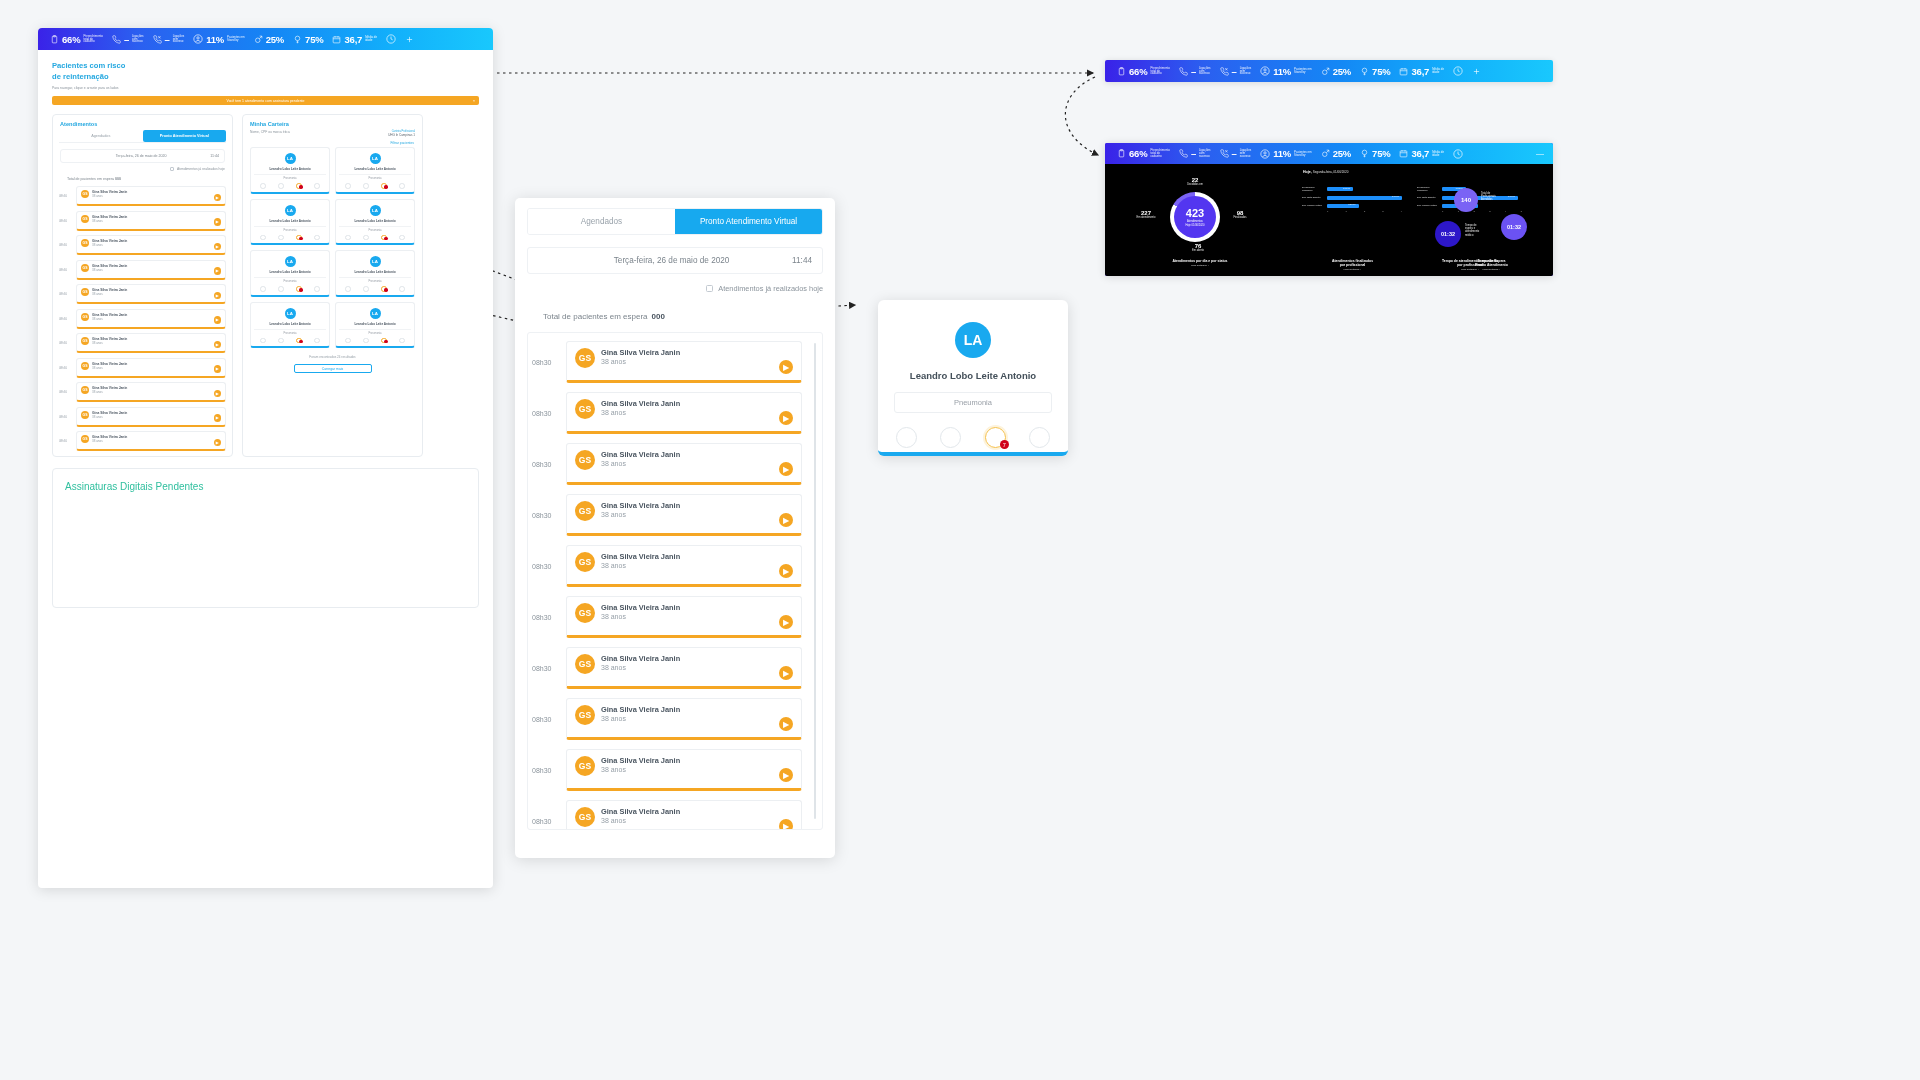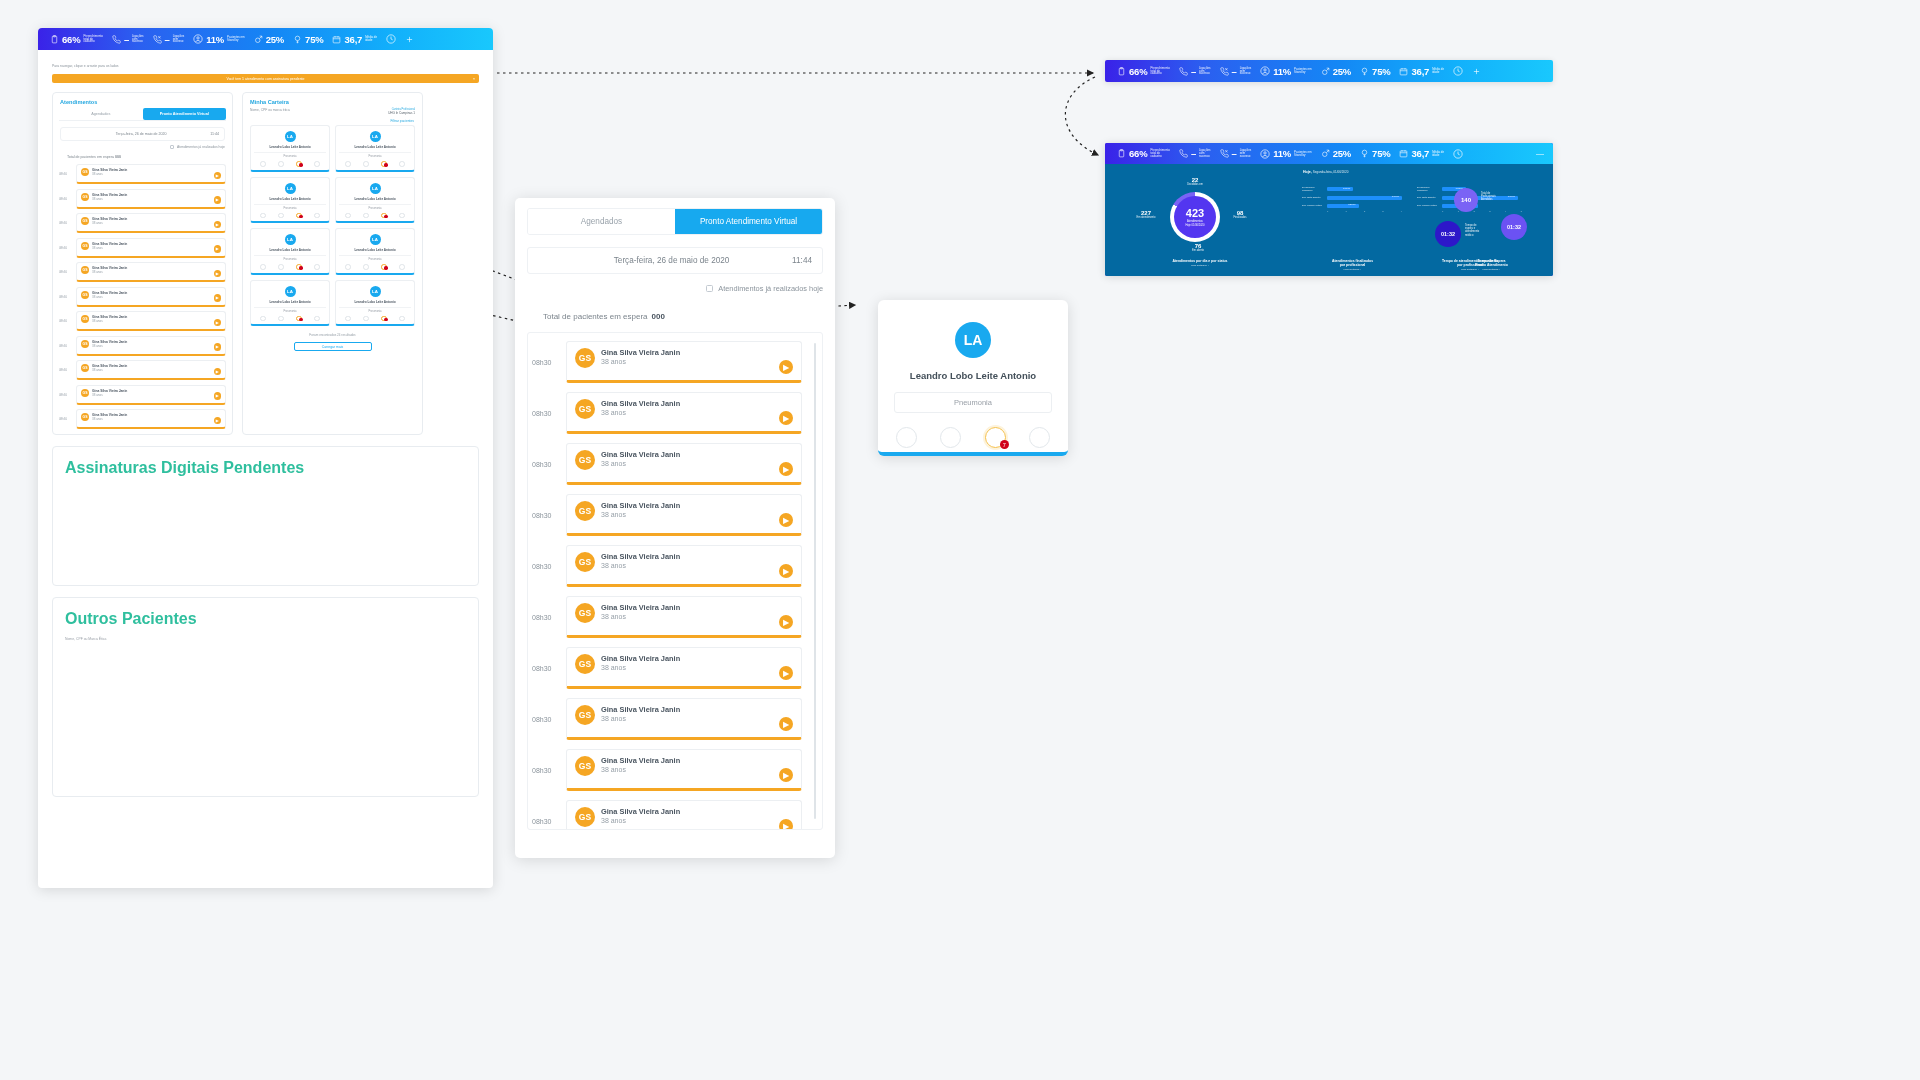--- a/index.html
+++ b/index.html
@@ -92,21 +92,21 @@
   .pic { width:5.5px; height:5.5px; border:1px solid #dfe4e8; border-radius:50%; position:relative; }
   .pic.alert { border-color:#f5a623; }
   .pic .bdg { position:absolute; right:-2px; bottom:-1px; width:3.4px; height:3.4px; border-radius:50%;
               background:#d0021b; }
   .found { text-align:center; font-size:3.1px; color:#97a0a8; margin-top:7px; }
   .btn-more { display:block; margin:5px auto 7px; width:78px; height:9px; border:1px solid #19a9ef;
               border-radius:2px; color:#19a9ef; font-size:3.4px; display:flex; align-items:center;
               justify-content:center; background:#fff; }
 
   .sec-card { background:#fff; border:1px solid #e8ecf0; border-radius:4px; margin-top:11px; padding:12px 12px; }
-  .sec-title { color:#2fbf9e; font-size:16px; font-weight:700; }
+  .sec-title { color:#2fbf9e; font-size:10px; font-weight:400; }
   .sec-sub { font-size:3.4px; color:#9aa0a8; margin-top:9px; }
 
   
   #centerWin { left:515px; top:198px; width:320px; height:660px; background:#fff;
                border-radius:5px; box-shadow:0 2px 16px rgba(0,0,0,.13); padding:10px 12px; }
   .c-tabrow { display:flex; border:1px solid #eef1f4; border-radius:3px; overflow:hidden; }
   .c-tab { flex:1; text-align:center; font-size:8.2px; padding:8px 0; color:#9aa3ab; background:#fff; }
   .c-tab.active { background:#17a9ef; color:#fff; }
   .c-datebar { display:flex; align-items:center; margin-top:12px; border:1px solid #eef1f4;
                border-radius:3px; padding:6px 10px; font-size:8.2px; color:#7b848c; }
@@ -154,21 +154,21 @@
   #kpiStrip .lbl { font-size:2.9px; }
 
   
   #dash { left:1105px; top:143px; width:448px; height:133px; border-radius:2px; overflow:hidden;
           box-shadow:0 1px 8px rgba(0,0,0,.14); background:#3a1fe6; }
   #dashKpi { height:21px; padding:0 12px; gap:9px; position:relative; }
   #dashKpi .big { font-size:9.5px; }
   #dashKpi .lbl { font-size:2.9px; }
   .dash-min { position:absolute; right:9px; top:50%; transform:translateY(-50%); color:#fff;
               font-size:8px; line-height:0; }
-  .dash-body { position:relative; height:112px; background:#0369a1; color:#fff; }
+  .dash-body { position:relative; height:112px; background:#000000; color:#fff; }
   .dash-today { position:absolute; left:198px; top:6px; font-size:3.6px; }
   .dash-today b { font-weight:700; }
   .dash-today span { font-size:3px; opacity:.85; }
 
   .donut { position:absolute; left:65px; top:28px; width:50px; height:50px; border-radius:50%;
            background:conic-gradient(#ffffff 0deg 300deg, #7a63f5 300deg 360deg); padding:4px; }
   .donut-in { width:100%; height:100%; border-radius:50%; background:#5336f0;
               display:flex; flex-direction:column; align-items:center; justify-content:center; }
   .donut-n { font-size:11px; font-weight:700; }
   .donut-l { font-size:2.6px; margin-top:1px; text-align:center; line-height:1.2; }
@@ -290,20 +290,24 @@
         </svg>
     </div>
     <div class="kpi">
       <svg class="ico" width="9" height="9" viewBox="0 0 24 24" stroke-width="2">
           <path d="M12 5v14M5 12h14"></path>
         </svg>
     </div>
   </div>
 
   <div id="leftBody">
+    <div class="page-h1">
+      <div>Pacientes com risco</div>
+      <div>de reinternação</div>
+    </div>
     <div class="page-sub">Para navegar, clique e arraste para os lados</div>
     <div class="alert-bar">
       <span>Você tem 1 atendimento com assinatura pendente</span>
       <span class="x">×</span>
     </div>
 
     <div class="two-col">
 
       <div class="panel" style="width:181px;">
         <div class="panel-h">Atendimentos</div>
@@ -602,24 +606,20 @@
             </div>
           </div>
         <div class="found">Foram encontrados 24 resultados</div>
         <div class="btn-more">Carregar mais</div>
       </div>
     </div>
 
     <div class="sec-card" style="height:140px;">
       <div class="sec-title">Assinaturas Digitais Pendentes</div>
     </div>
-    <div class="sec-card" style="height:200px;">
-      <div class="sec-title">Outros Pacientes</div>
-      <div class="sec-sub">Nome, CPF ou Marca Ética</div>
-    </div>
   </div>
 </div>
 
 <div id="centerWin" class="abs">
   <div class="c-tabrow">
     <div class="c-tab">Agendados</div>
     <div class="c-tab active">Pronto Atendimento Virtual</div>
   </div>
   <div class="c-datebar">
     <svg class="ico" width="13" height="13" viewBox="0 0 24 24" stroke="#9aa3ab">

